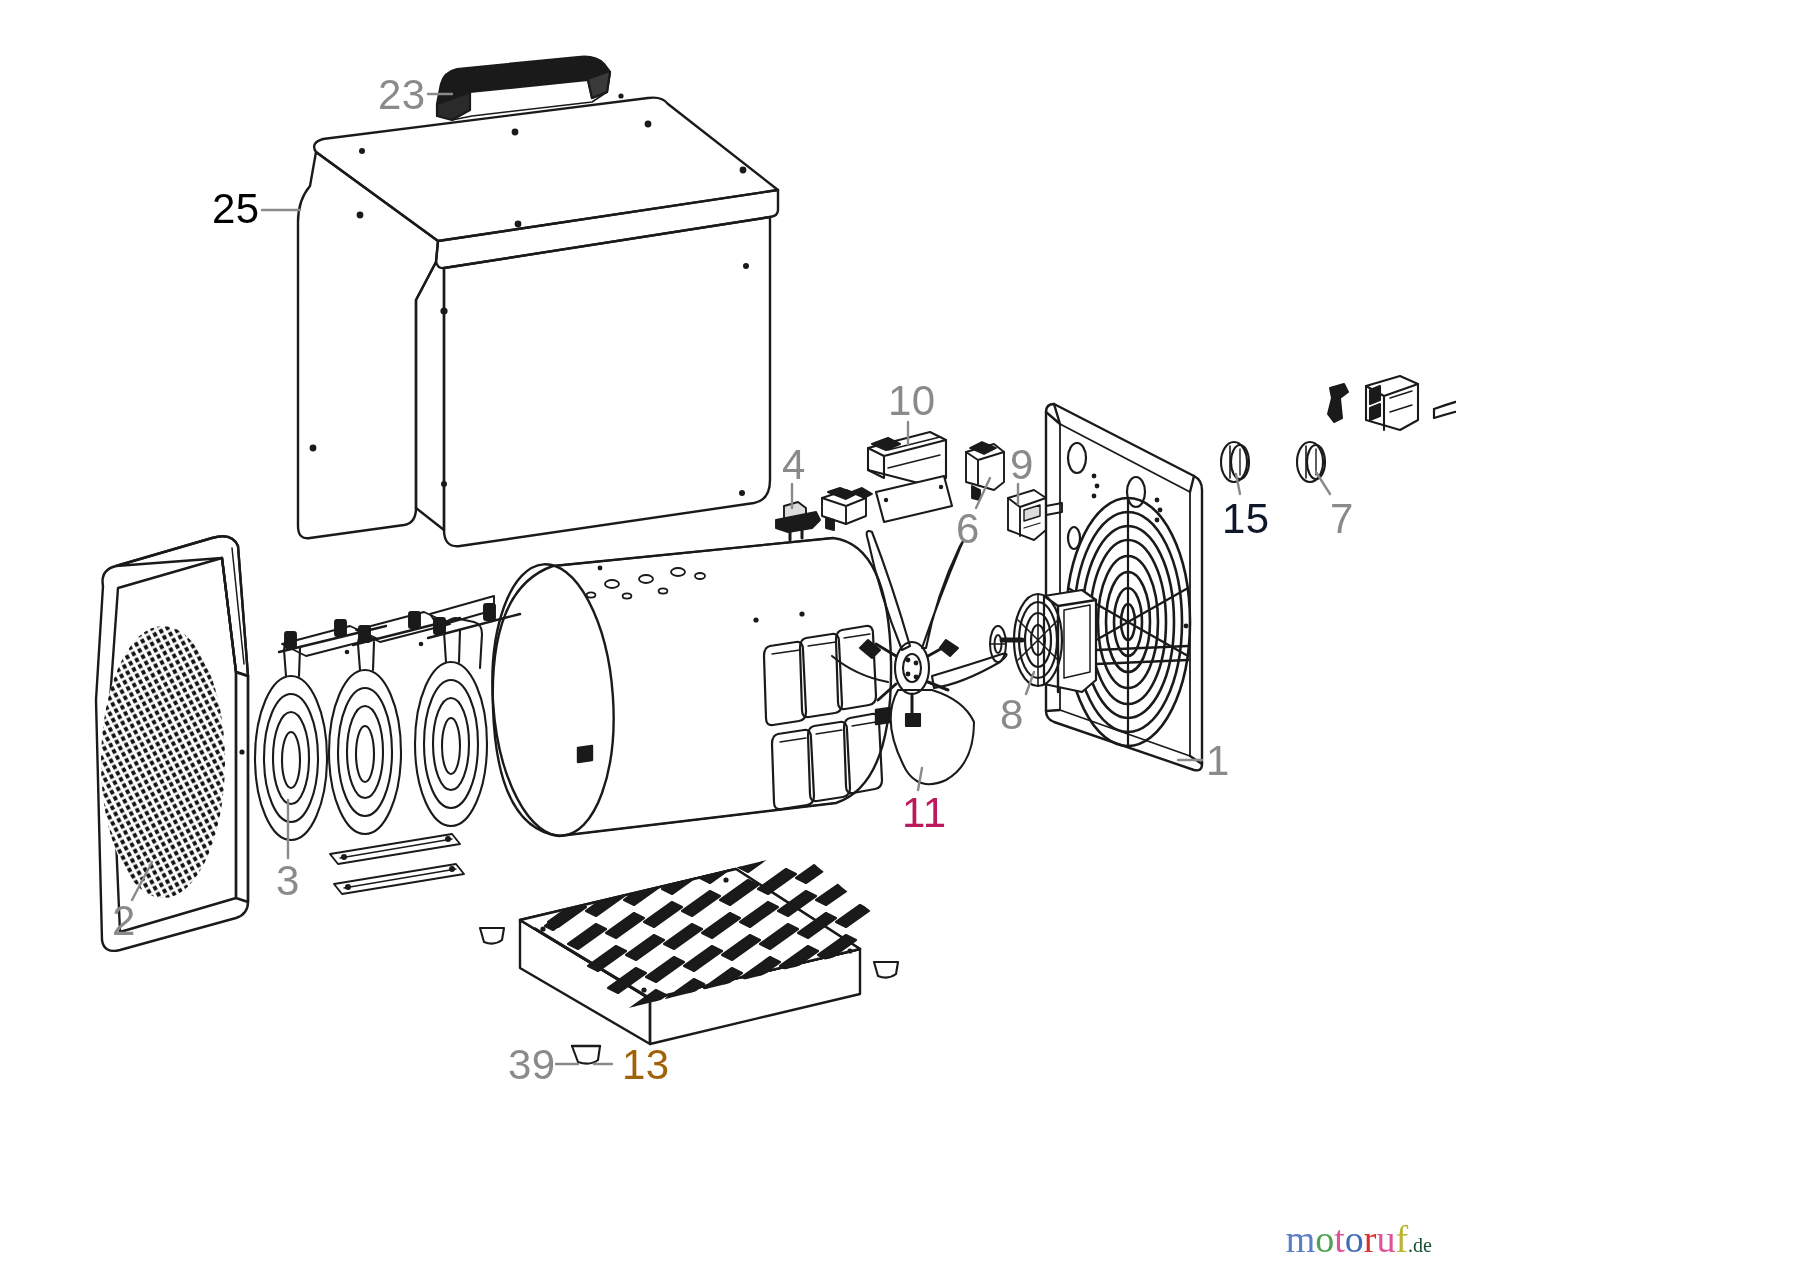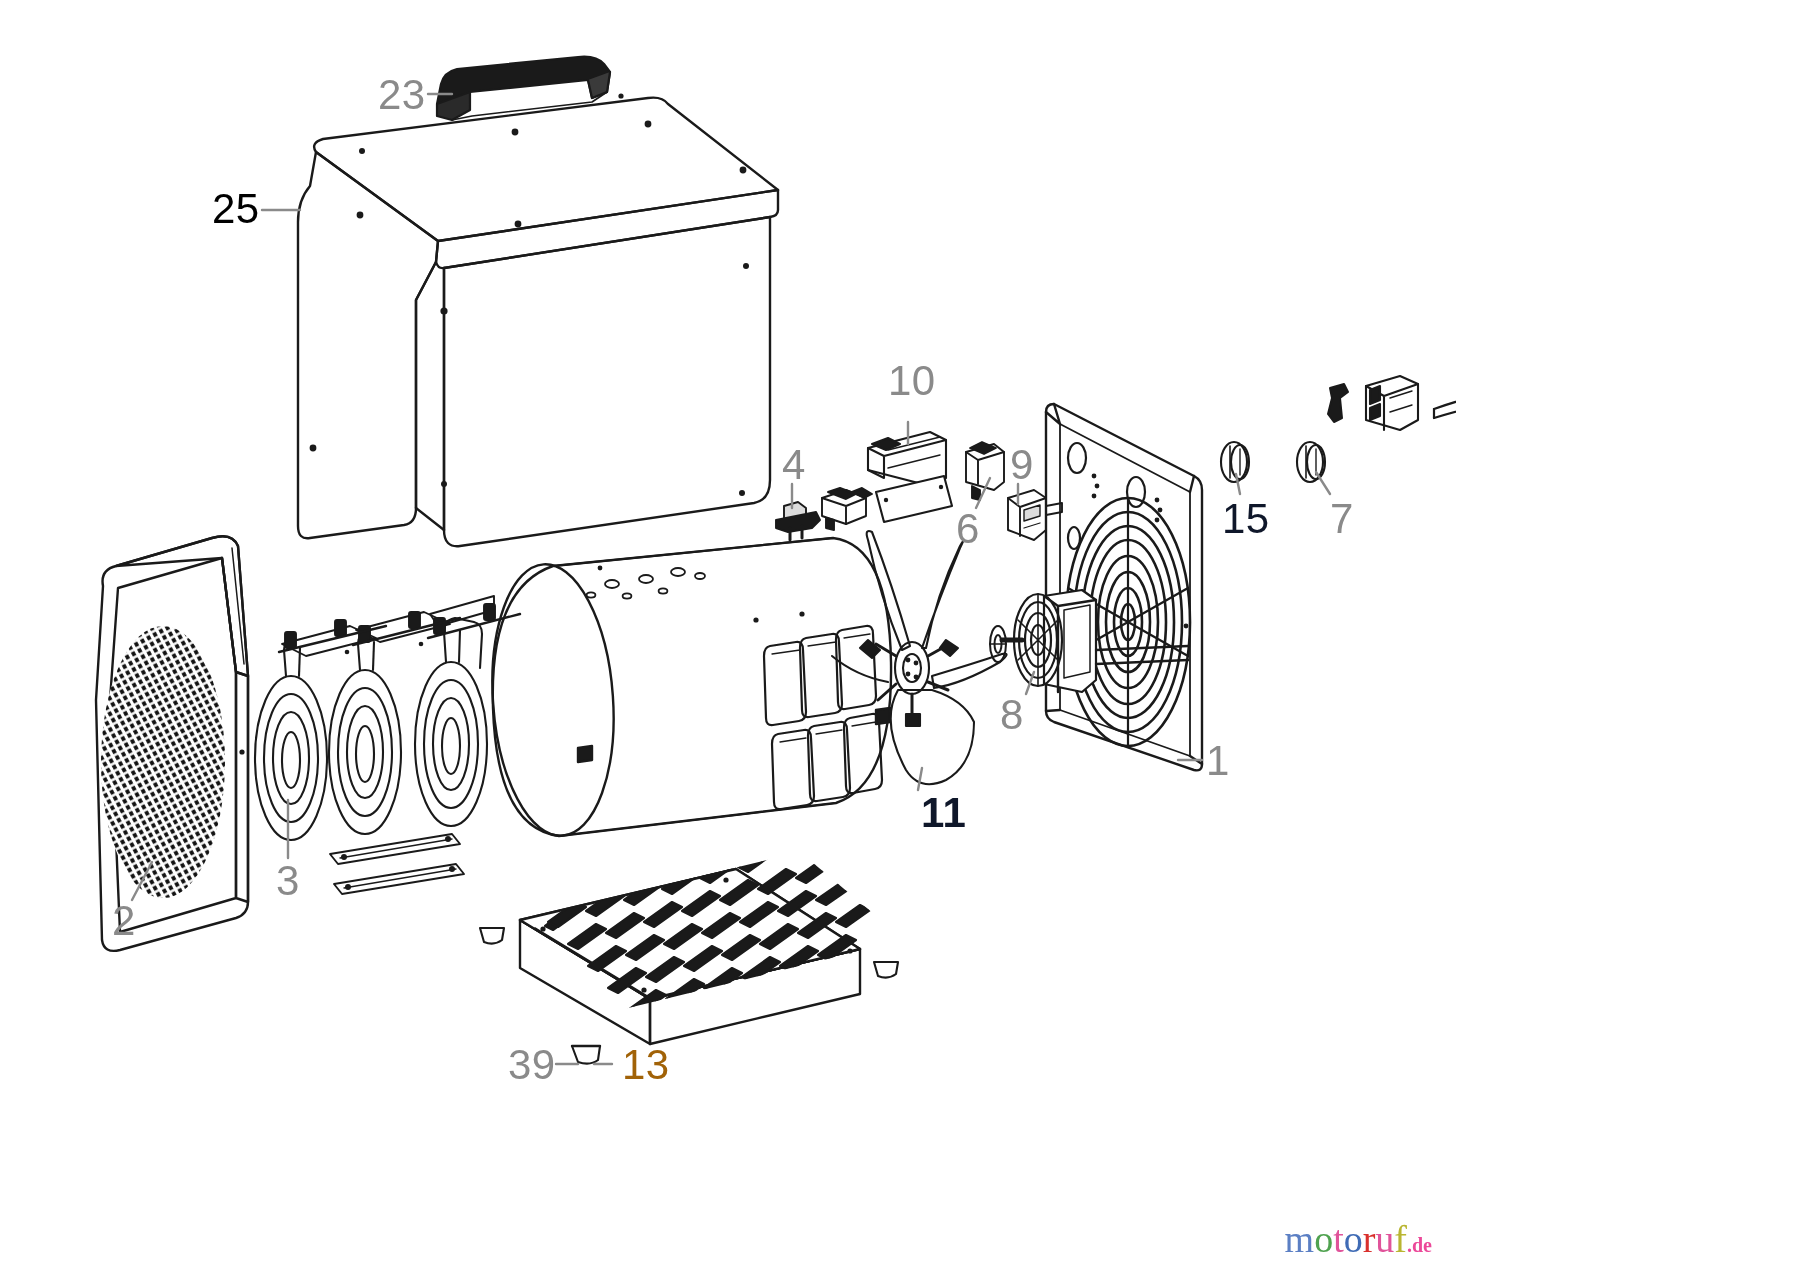--- a/index.html
+++ b/index.html
@@ -5,21 +5,21 @@
   html,body{margin:0;padding:0;background:#ffffff;}
   body{font-family:"Liberation Sans", sans-serif;}
   #page{position:relative;width:1456px;height:1272px;background:#fff;overflow:hidden;}
   #diagram{position:absolute;left:0;top:0;width:1800px;height:1272px;}
   .callout{position:absolute;color:#8a8a8a;font-family:"Liberation Sans",sans-serif;
            font-size:42px;font-weight:400;line-height:1;letter-spacing:0.5px;
            user-select:none;white-space:nowrap;}
   #watermark{position:absolute;right:24px;bottom:14px;font-family:"Liberation Serif",serif;
              font-size:38px;letter-spacing:0px;white-space:nowrap;line-height:1;}
   #watermark span{display:inline-block;}
-  .wm-de{font-size:20px;color:#ec4899;vertical-align:baseline;font-weight:bold;}
+  .wm-de{font-size:20px;color:#14532d;vertical-align:baseline;}
 </style>
 </head>
 <body>
 
 <div id="page">
 
   <svg id="diagram" viewBox="0 0 1800 1272">
     <defs>
 
       <pattern id="meshPat" width="14" height="14" patternUnits="userSpaceOnUse" patternTransform="rotate(-28)">
@@ -470,29 +470,29 @@
         <path d="M556 1064 L578 1064"></path>
         <path d="M612 1064 L594 1064"></path>
       </g>
 
     </g>
   </svg>
 
   <div id="callout-layer">
       <div class="callout" style="left: 378px; top: 74px; color: rgb(138, 138, 138);">23</div>
       <div class="callout" style="left: 212px; top: 188px; color: #000000;">25</div>
-      <div class="callout" style="left: 888px; top: 360px; color: rgb(138, 138, 138);">10</div>
+      <div class="callout" style="left: 888px; top: 380px; color: rgb(138, 138, 138);">10</div>
       <div class="callout" style="left: 782px; top: 444px; color: rgb(138, 138, 138);">4</div>
       <div class="callout" style="left: 1010px; top: 444px; color: rgb(138, 138, 138);">9</div>
       <div class="callout" style="left: 956px; top: 508px; color: rgb(138, 138, 138);">6</div>
       <div class="callout" style="left: 1222px; top: 498px; color: #0f172a;">15</div>
       <div class="callout" style="left: 1330px; top: 498px; color: rgb(138, 138, 138);">7</div>
       <div class="callout" style="left: 1206px; top: 740px; color: rgb(138, 138, 138);">1</div>
       <div class="callout" style="left: 1000px; top: 694px; color: rgb(138, 138, 138);">8</div>
-      <div class="callout" style="left: 921px; top: 792px; color: #0f172a; font-weight: bold;">11</div>
+      <div class="callout" style="left: 902px; top: 792px; color: #be185d;">11</div>
       <div class="callout" style="left: 276px; top: 860px; color: rgb(138, 138, 138);">3</div>
       <div class="callout" style="left: 112px; top: 900px; color: rgb(138, 138, 138);">2</div>
       <div class="callout" style="left: 508px; top: 1044px; color: rgb(138, 138, 138);">39</div>
       <div class="callout" style="left: 622px; top: 1044px; color: #a16207;">13</div>
     </div>
 
   <div id="watermark"><span style="color: rgb(91, 127, 196);">m</span><span style="color: rgb(79, 162, 79);">o</span><span style="color: rgb(224, 83, 154);">t</span><span style="color: rgb(63, 107, 181);">o</span><span style="color: rgb(217, 48, 44);">r</span><span style="color: rgb(224, 83, 154);">u</span><span style="color: rgb(185, 181, 49);">f</span><span class="wm-de">.de</span></div>
 
 </div>
 

